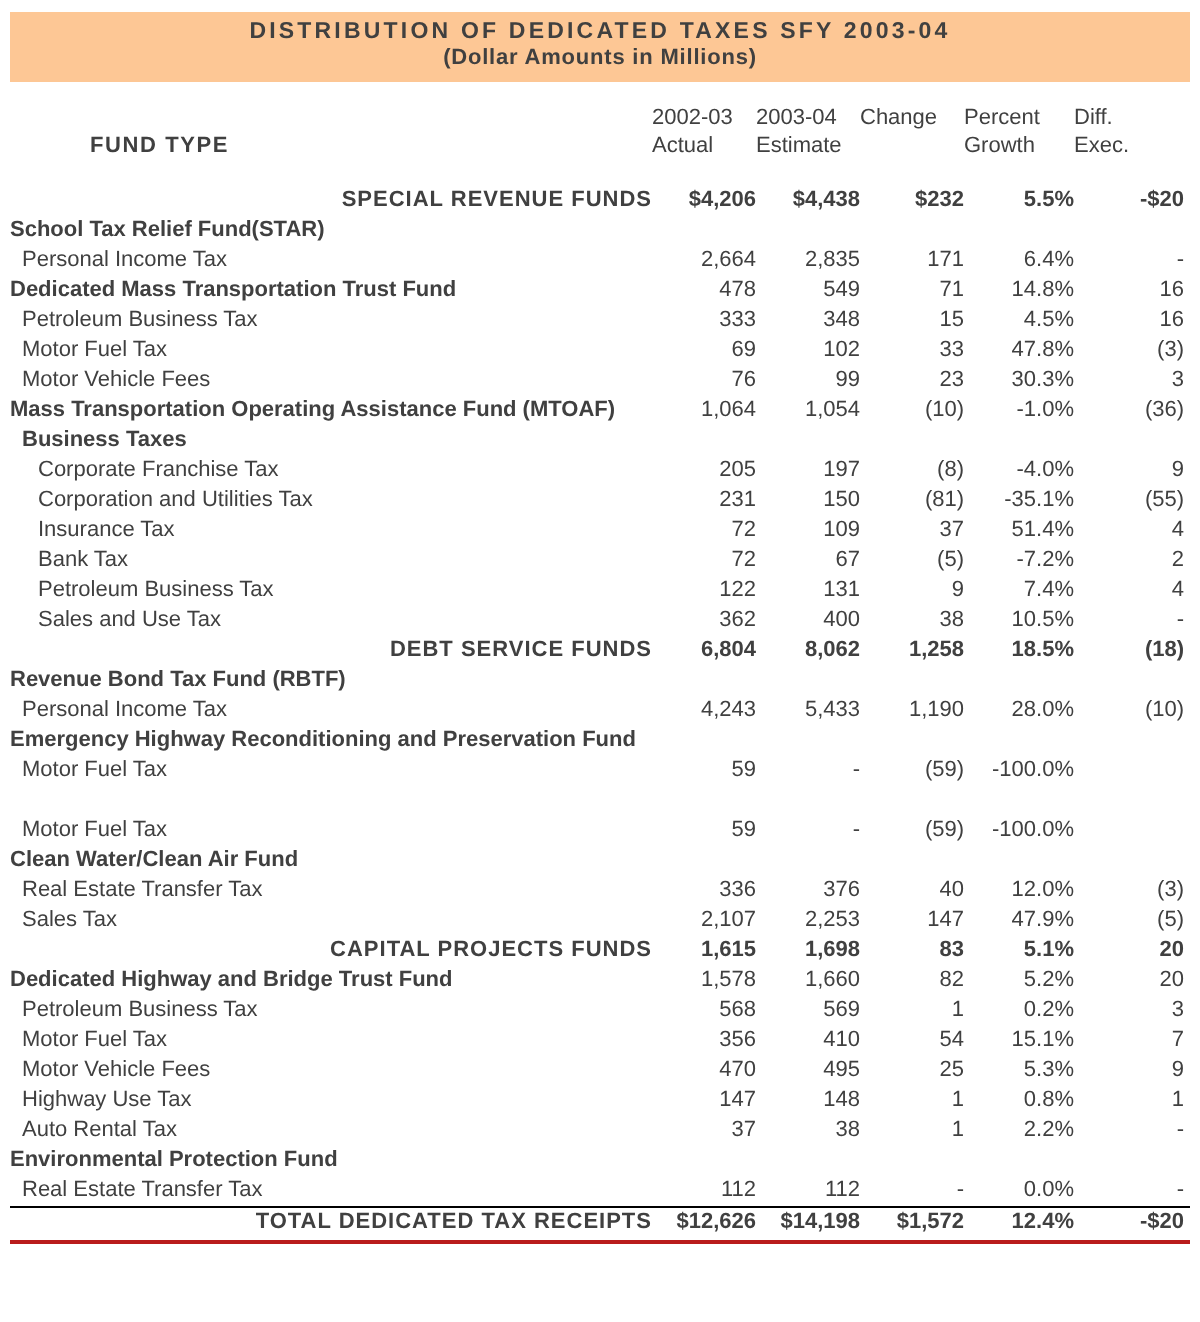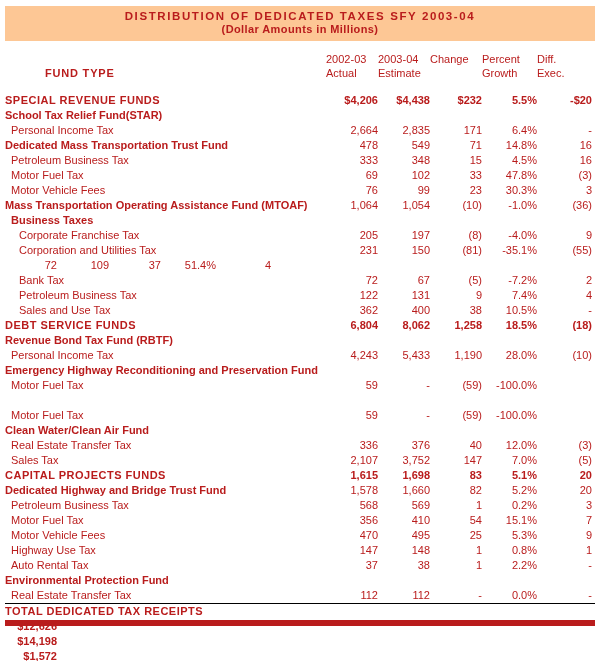--- a/index.html
+++ b/index.html
@@ -1,19 +1,19 @@
 <!DOCTYPE html>
 <html><head>
 <meta charset="utf-8">
 <style>
   html, body { margin: 0; padding: 0; background: #ffffff; }
   .page {
     width: 600px; height: 661px; box-sizing: border-box;
     background: #ffffff; padding: 5px 5px 0 5px;
-    font-family: "Liberation Sans", sans-serif; color: #b91c1c;
+    font-family: "Liberation Sans", sans-serif; color: #404040;
     overflow: hidden;
   }
   .band {
     background: #FDC795; text-align: center; padding: 4px 0 5px 0; margin-top: 1px;
   }
   .band .t1 { font-size: 11.5px; font-weight: bold; letter-spacing: 1.6px; line-height: 13px; }
   .band .t2 { font-size: 11px;  font-weight: bold; letter-spacing: 0.4px; line-height: 13px; }
 
   .colhead { display: flex; margin-top: 11px; align-items: flex-end; }
   .colhead .lab {
@@ -27,22 +27,22 @@
 
   .rowswrap { margin-top: 13px; }
   .row { display: flex; height: 15px; line-height: 15px; font-size: 11px; white-space: nowrap; }
   .row .lab { flex: 1; min-width: 0; overflow: visible; }
   .ind1 { padding-left: 6px; }
   .ind2 { padding-left: 14px; }
   .cell { width: 52px; text-align: right; }
   .cell.c3, .cell.c4 { width: 55px; }
   .bl .lab { font-weight: bold; }
   .bv .cell { font-weight: bold; }
-  .bv .lab { letter-spacing: 0.5px; }
-  .row.total { border-top: 1px solid #000; border-bottom: 6px solid #b91c1c; height: 16px; flex-direction: column; }
+  .bv .lab { letter-spacing: 0.5px; text-align: right; }
+  .row.total { border-top: 1px solid #000; border-bottom: 2px solid #b91c1c; height: 16px; }
 </style>
 </head>
 <body>
 
 <div class="page">
 
   <div class="band">
     <div class="t1">DISTRIBUTION OF DEDICATED TAXES SFY 2003-04</div>
     <div class="t2">(Dollar Amounts in Millions)</div>
   </div>
@@ -166,20 +166,21 @@
       <div class="row">
         <div class="lab ind2">Corporation and Utilities Tax</div>
         <div class="cell c0">231</div>
         <div class="cell c1">150</div>
         <div class="cell c2">(81)</div>
         <div class="cell c3">-35.1%</div>
         <div class="cell c4">(55)</div>
         <div class="endspacer"></div>
       </div>
       <div class="row">
+        <div class="lab ind2">Insurance Tax</div>
         <div class="cell c0">72</div>
         <div class="cell c1">109</div>
         <div class="cell c2">37</div>
         <div class="cell c3">51.4%</div>
         <div class="cell c4">4</div>
         <div class="endspacer"></div>
       </div>
       <div class="row">
         <div class="lab ind2">Bank Tax</div>
         <div class="cell c0">72</div>
@@ -283,23 +284,23 @@
         <div class="cell c0">336</div>
         <div class="cell c1">376</div>
         <div class="cell c2">40</div>
         <div class="cell c3">12.0%</div>
         <div class="cell c4">(3)</div>
         <div class="endspacer"></div>
       </div>
       <div class="row">
         <div class="lab ind1">Sales Tax</div>
         <div class="cell c0">2,107</div>
-        <div class="cell c1">3,752</div>
+        <div class="cell c1">2,253</div>
         <div class="cell c2">147</div>
-        <div class="cell c3">7.0%</div>
+        <div class="cell c3">47.9%</div>
         <div class="cell c4">(5)</div>
         <div class="endspacer"></div>
       </div>
       <div class="row bl bv">
         <div class="lab">CAPITAL PROJECTS FUNDS</div>
         <div class="cell c0">1,615</div>
         <div class="cell c1">1,698</div>
         <div class="cell c2">83</div>
         <div class="cell c3">5.1%</div>
         <div class="cell c4">20</div>

